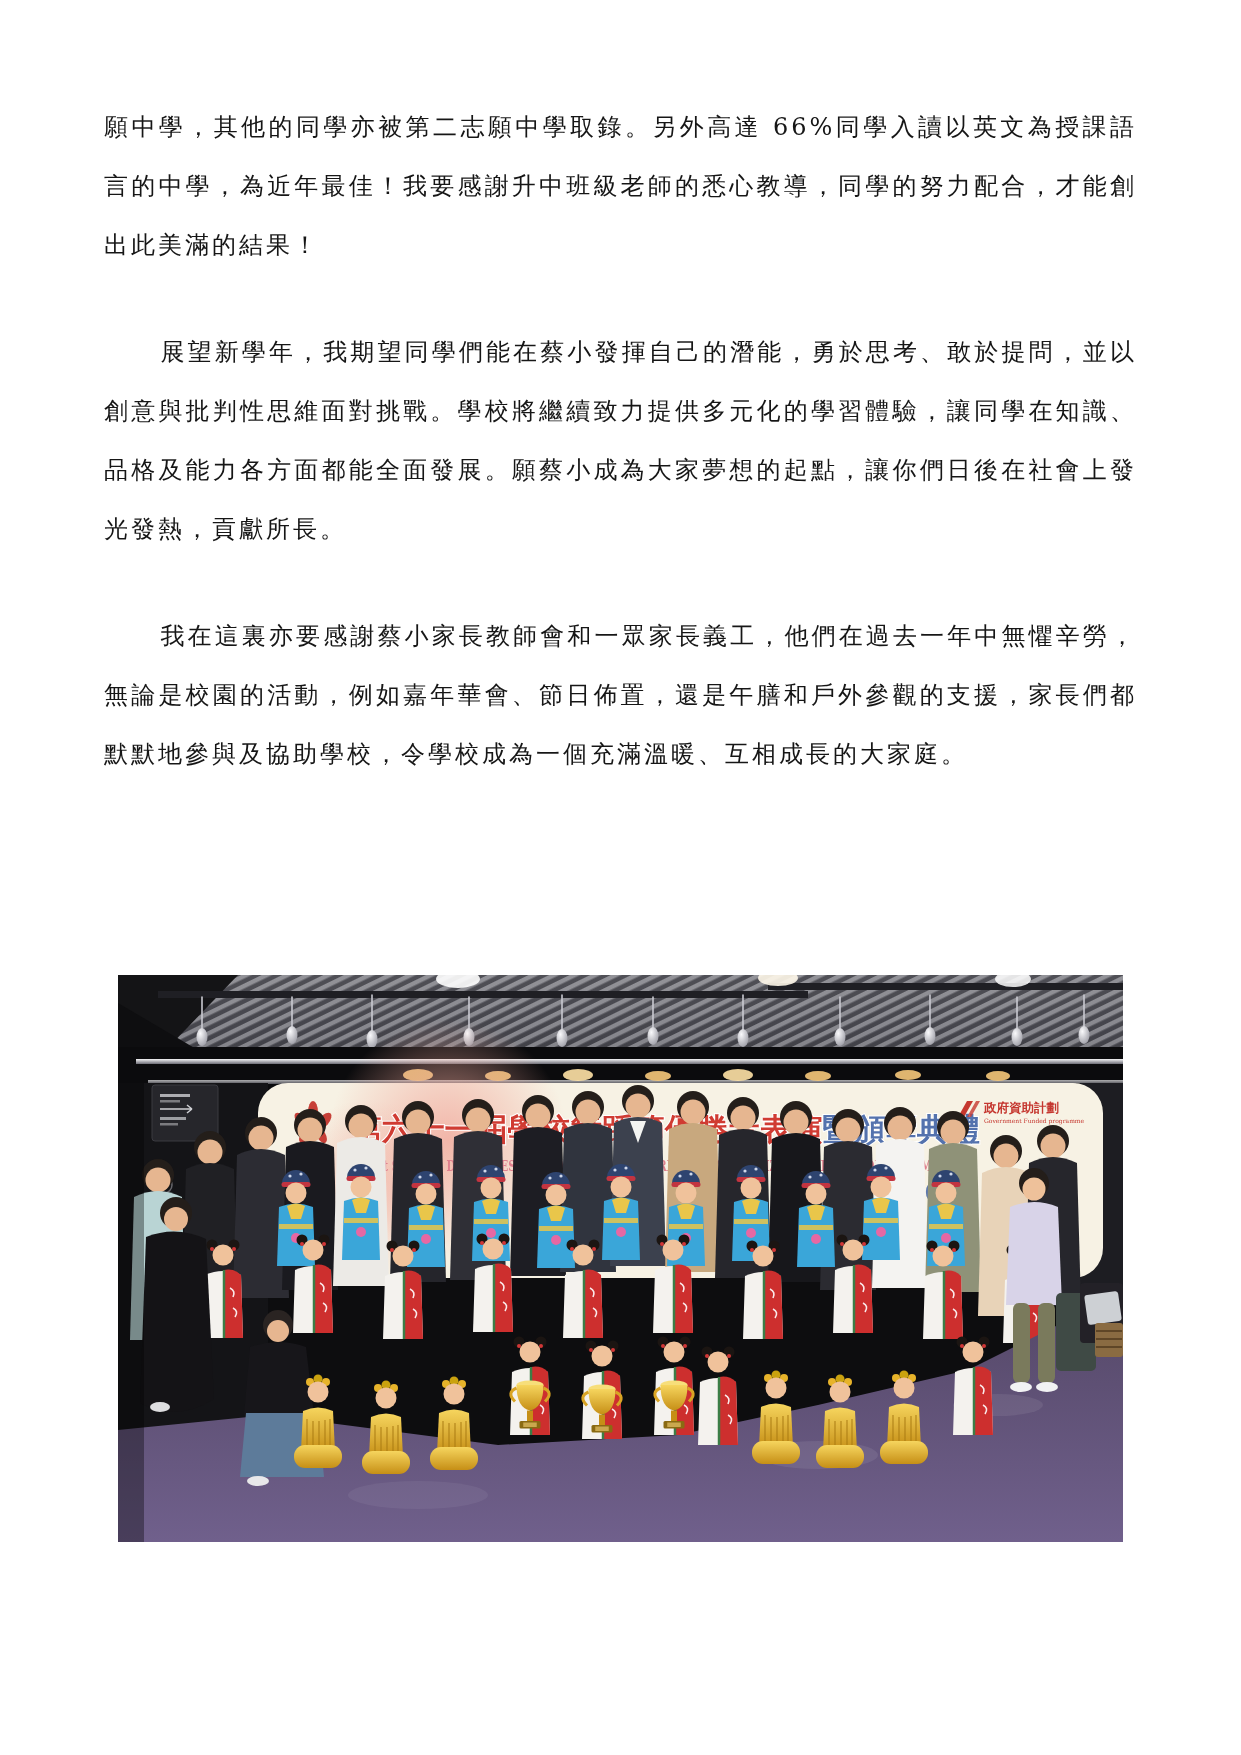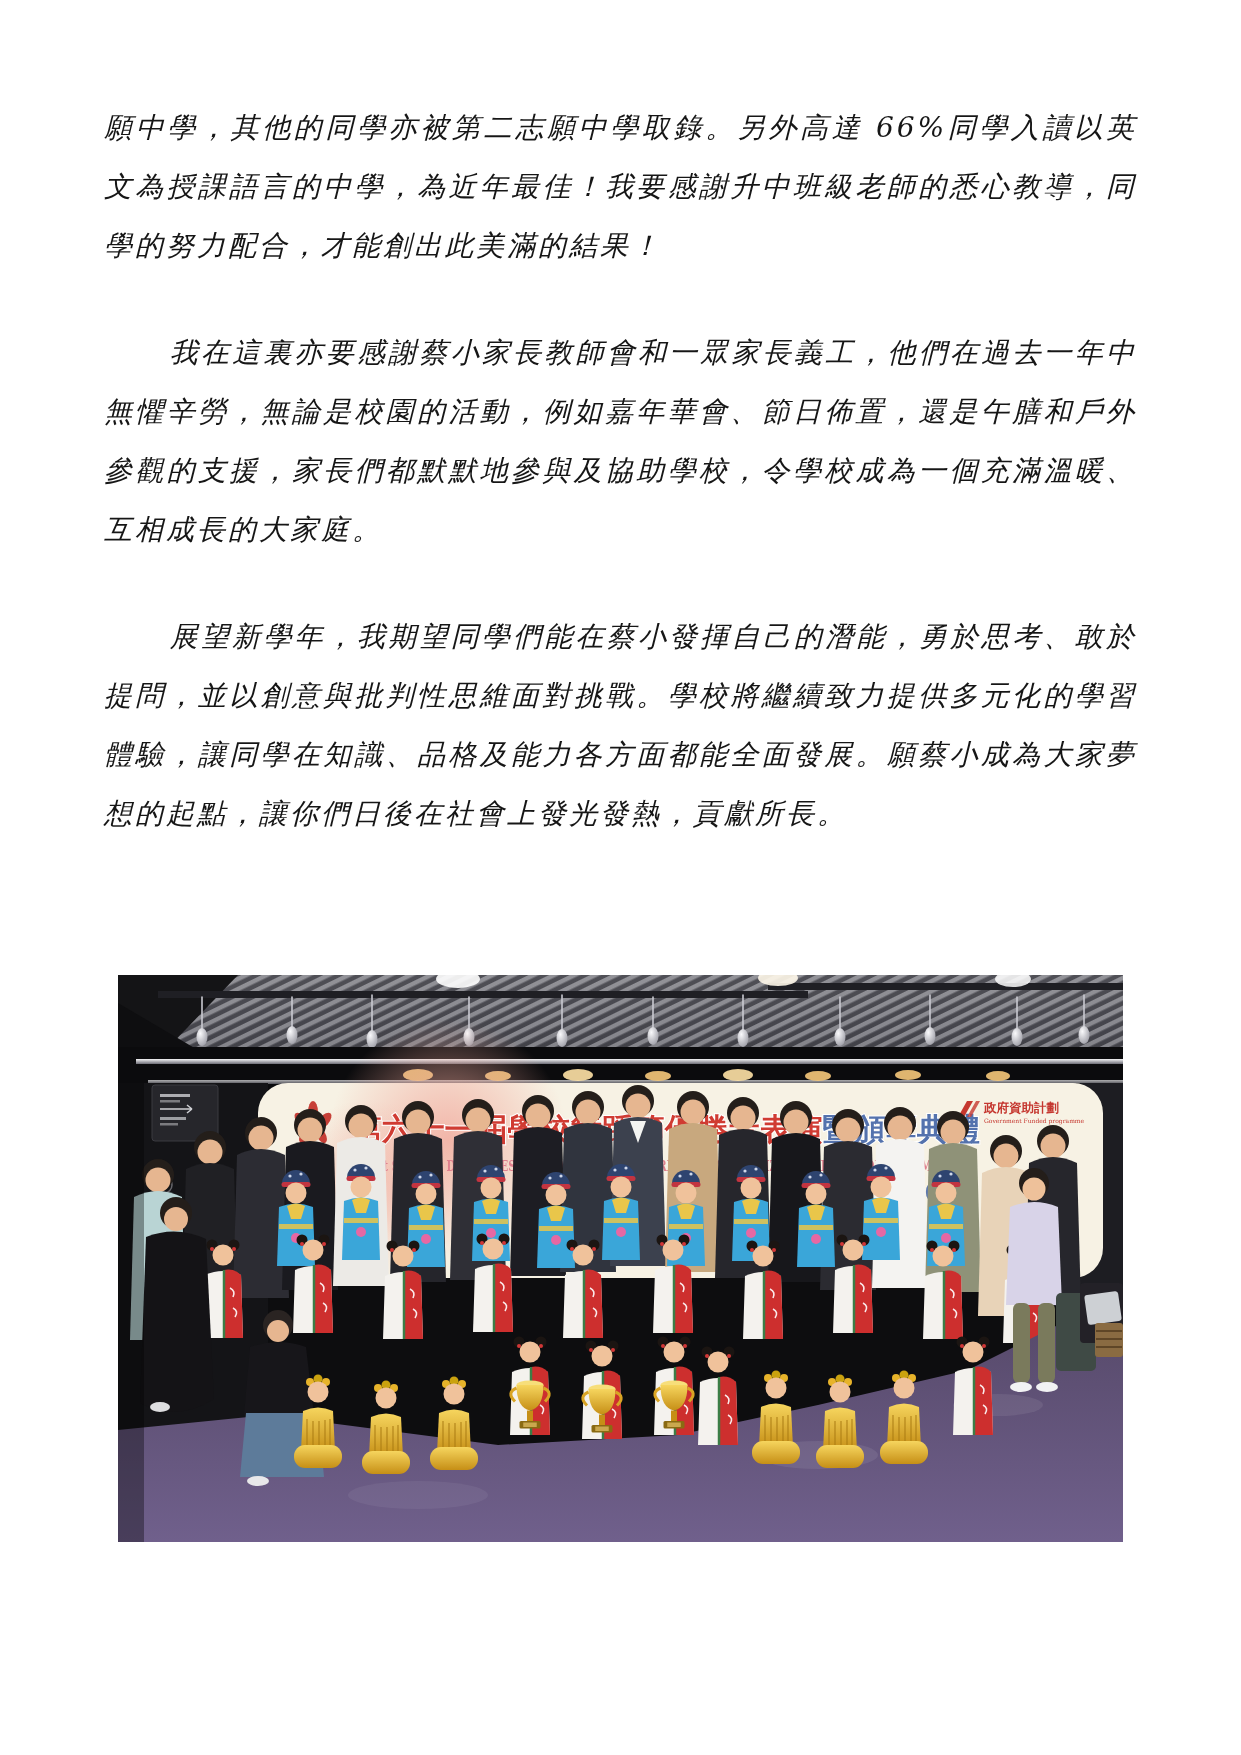--- a/index.html
+++ b/index.html
@@ -9,43 +9,42 @@
     background:#ffffff;
     font-family:"DejaVu Serif","Liberation Serif",serif;
     overflow:hidden;
   }
   .textblock{
     position:absolute;left:104px;top:98px;width:1033px;
     color:#161616;
   }
   .textblock p{
     margin:0 0 48px 0;
-    font-size:28px;
+    font-size:24px;
     line-height:59px;
     letter-spacing:3px;
     text-align:justify;
     text-justify:inter-ideograph;
-    font-style:italic;
   }
   .textblock p.indent{text-indent:2.35em;}
   figure.photo{
     position:absolute;left:118px;top:975px;width:1005px;height:567px;
     margin:0;padding:0;
   }
   figure.photo svg{display:block;}
 </style>
 </head>
 <body>
 
 <div class="page">
 
   <div class="textblock">
     <p>願中學，其他的同學亦被第二志願中學取錄。另外高達 66%同學入讀以英文為授課語言的中學，為近年最佳！我要感謝升中班級老師的悉心教導，同學的努力配合，才能創出此美滿的結果！</p>
+    <p class="indent">展望新學年，我期望同學們能在蔡小發揮自己的潛能，勇於思考、敢於提問，並以創意與批判性思維面對挑戰。學校將繼續致力提供多元化的學習體驗，讓同學在知識、品格及能力各方面都能全面發展。願蔡小成為大家夢想的起點，讓你們日後在社會上發光發熱，貢獻所長。</p>
     <p class="indent">我在這裏亦要感謝蔡小家長教師會和一眾家長義工，他們在過去一年中無懼辛勞，無論是校園的活動，例如嘉年華會、節日佈置，還是午膳和戶外參觀的支援，家長們都默默地參與及協助學校，令學校成為一個充滿溫暖、互相成長的大家庭。</p>
-    <p class="indent">展望新學年，我期望同學們能在蔡小發揮自己的潛能，勇於思考、敢於提問，並以創意與批判性思維面對挑戰。學校將繼續致力提供多元化的學習體驗，讓同學在知識、品格及能力各方面都能全面發展。願蔡小成為大家夢想的起點，讓你們日後在社會上發光發熱，貢獻所長。</p>
   </div>
 
   <figure class="photo">
     <svg width="1005" height="567" viewBox="0 0 1005 567">
       <defs>
         <linearGradient id="ceilG" x1="0" y1="0" x2="0" y2="1">
           <stop offset="0" stop-color="#8d8d93"></stop>
             <stop offset="1" stop-color="#4f4f56"></stop>
         </linearGradient>
         <pattern id="slats" width="9" height="9" patternUnits="userSpaceOnUse" patternTransform="rotate(64)">

